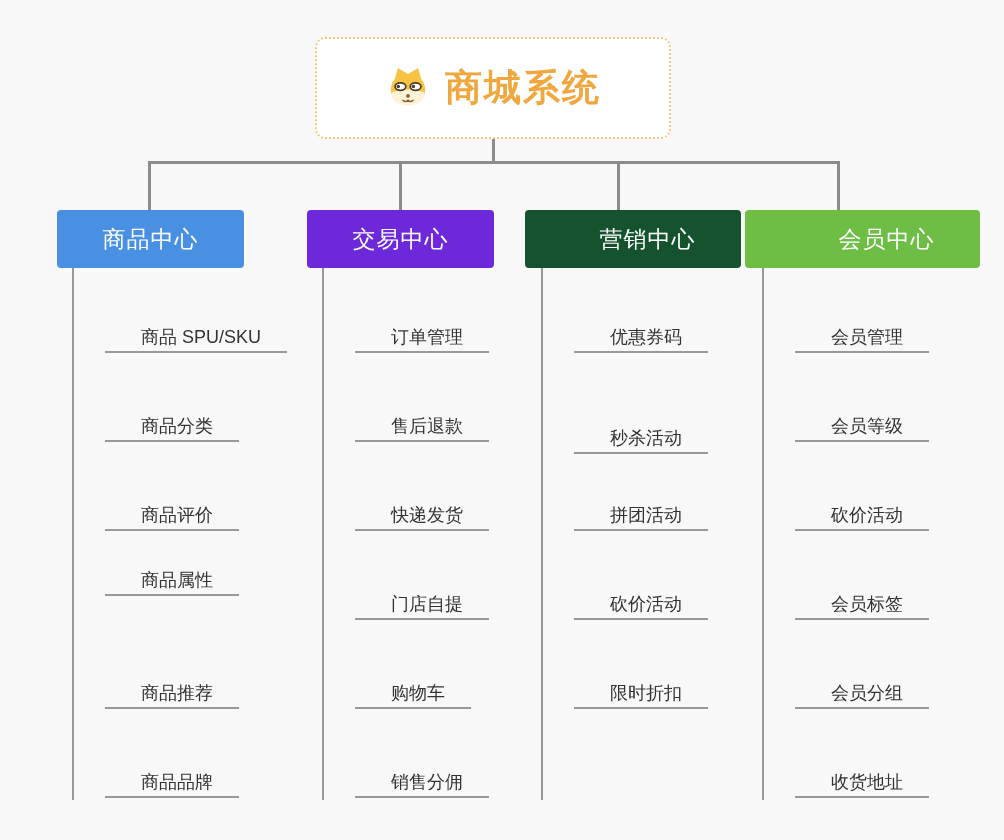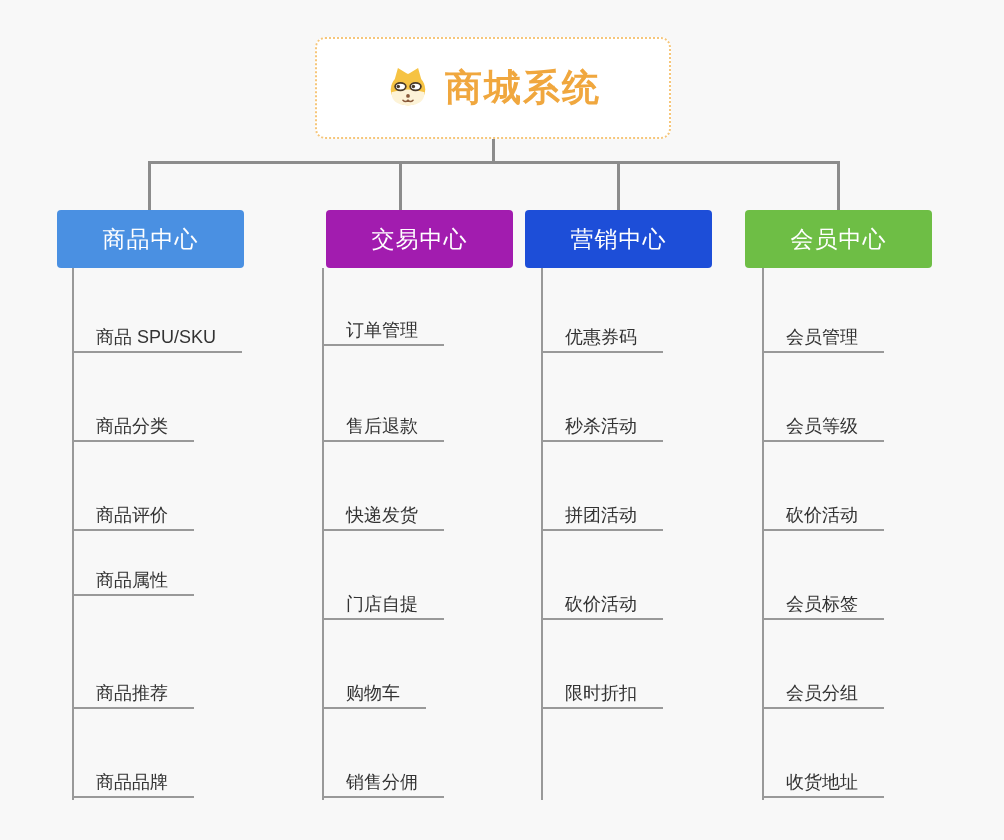--- a/index.html
+++ b/index.html
@@ -19,29 +19,29 @@
   }
   .root-label{color:#f0a73e;font-size:37px;font-weight:600;letter-spacing:2px;}
   .dog{display:flex;align-items:center;}
   
   .bnode{
     position:absolute;top:210px;width:187px;height:58px;border-radius:4px;
     display:flex;align-items:center;justify-content:center;
     color:#ffffff;font-size:23px;font-weight:500;letter-spacing:1px;
   }
   .b0{background:#4a90e2;}
-  .b1{background:#a21caf;margin-left:19px;}
-  .b2{background:#1d4ed8;}
-  .b3{background:#6ebe45;}
+  .b1{background:#6d28d9;}
+  .b2{background:#14532d;padding-left:29px;}
+  .b3{background:#6ebe45;padding-left:48px;}
   
   .spine{position:absolute;top:268px;width:2px;height:532px;background:#999999;}
   
   .leaf{
     position:absolute;line-height:28px;font-size:18px;color:#333333;
-    padding:0 26px 0 24px;border-bottom:2px solid #999999;white-space:nowrap;
+    padding:0 26px 0 36px;border-bottom:2px solid #999999;white-space:nowrap;margin-left:33px;
   }
 </style>
 </head>
 <body>
 
 <div class="canvas">
 
   <div class="conn v" style="left:492px;top:138px;height:26px"></div>
   <div class="conn h" style="left:148px;top:161px;width:692px"></div>
   <div class="conn v" style="left:148px;top:161px;height:49px"></div>
@@ -85,29 +85,29 @@
   <div class="spine" style="left:541px"></div>
   <div class="spine" style="left:762px"></div>
 
   <div class="leaf" style="left:72px;top:323px">商品 SPU/SKU</div>
   <div class="leaf" style="left:72px;top:412px">商品分类</div>
   <div class="leaf" style="left:72px;top:501px">商品评价</div>
   <div class="leaf" style="left:72px;top:566px">商品属性</div>
   <div class="leaf" style="left:72px;top:679px">商品推荐</div>
   <div class="leaf" style="left:72px;top:768px">商品品牌</div>
 
-  <div class="leaf" style="left:322px;top:316px">订单管理</div>
+  <div class="leaf" style="left:322px;top:323px">订单管理</div>
   <div class="leaf" style="left:322px;top:412px">售后退款</div>
   <div class="leaf" style="left:322px;top:590px">门店自提</div>
   <div class="leaf" style="left:322px;top:501px">快递发货</div>
   <div class="leaf" style="left:322px;top:679px">购物车</div>
   <div class="leaf" style="left:322px;top:768px">销售分佣</div>
 
   <div class="leaf" style="left:541px;top:323px">优惠券码</div>
-  <div class="leaf" style="left:541px;top:412px">秒杀活动</div>
+  <div class="leaf" style="left:541px;top:424px">秒杀活动</div>
   <div class="leaf" style="left:541px;top:501px">拼团活动</div>
   <div class="leaf" style="left:541px;top:590px">砍价活动</div>
   <div class="leaf" style="left:541px;top:679px">限时折扣</div>
 
   <div class="leaf" style="left:762px;top:323px">会员管理</div>
   <div class="leaf" style="left:762px;top:412px">会员等级</div>
   <div class="leaf" style="left:762px;top:501px">砍价活动</div>
   <div class="leaf" style="left:762px;top:590px">会员标签</div>
   <div class="leaf" style="left:762px;top:679px">会员分组</div>
   <div class="leaf" style="left:762px;top:768px">收货地址</div>

